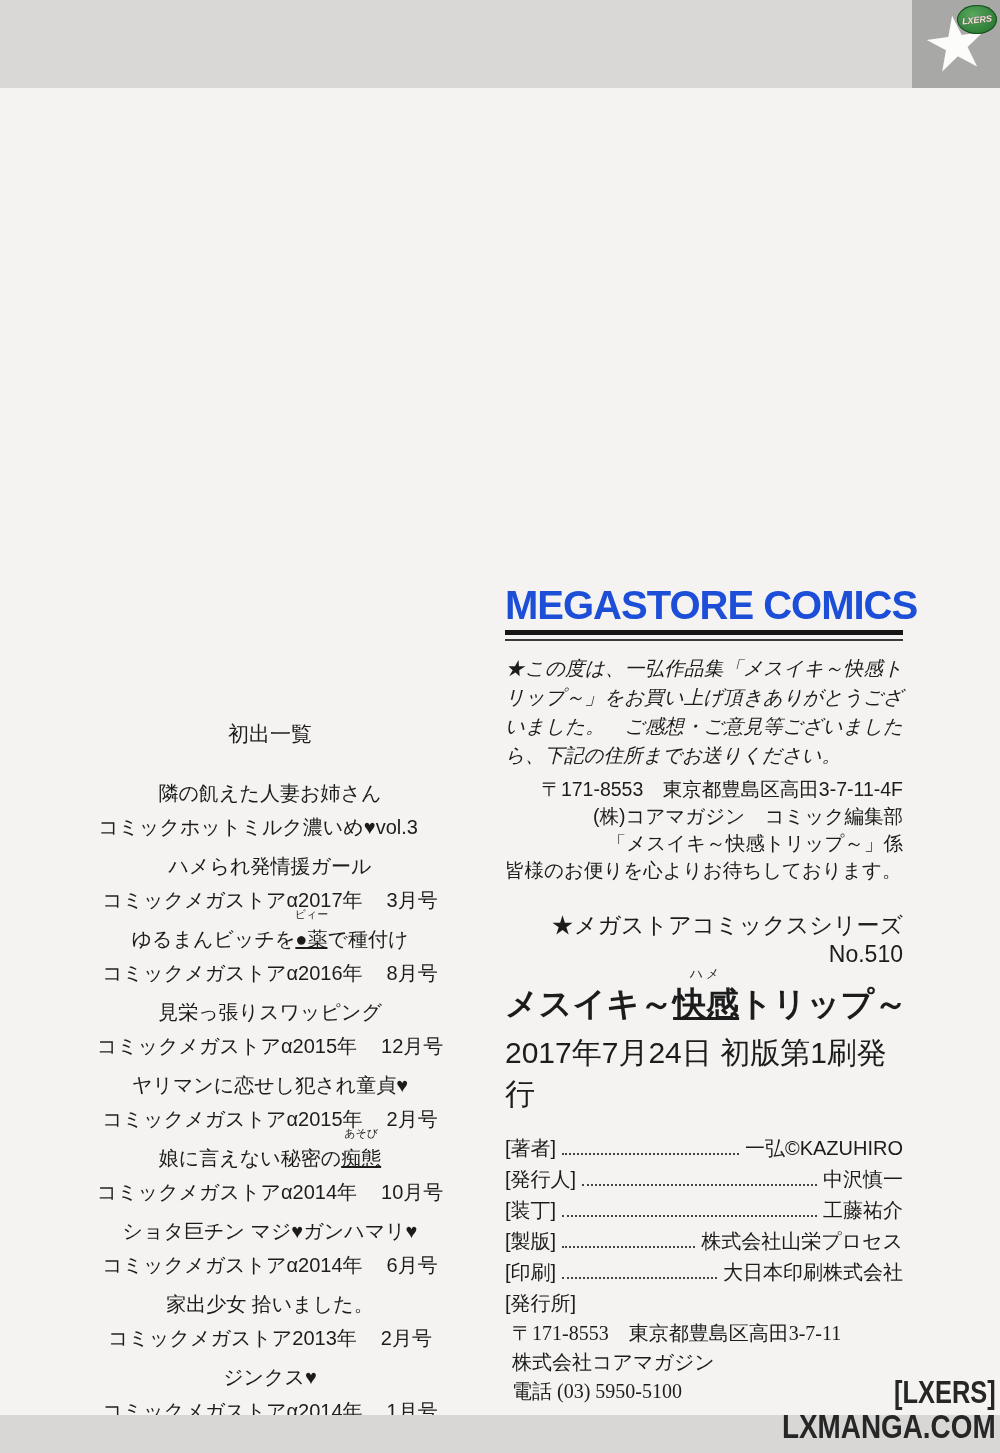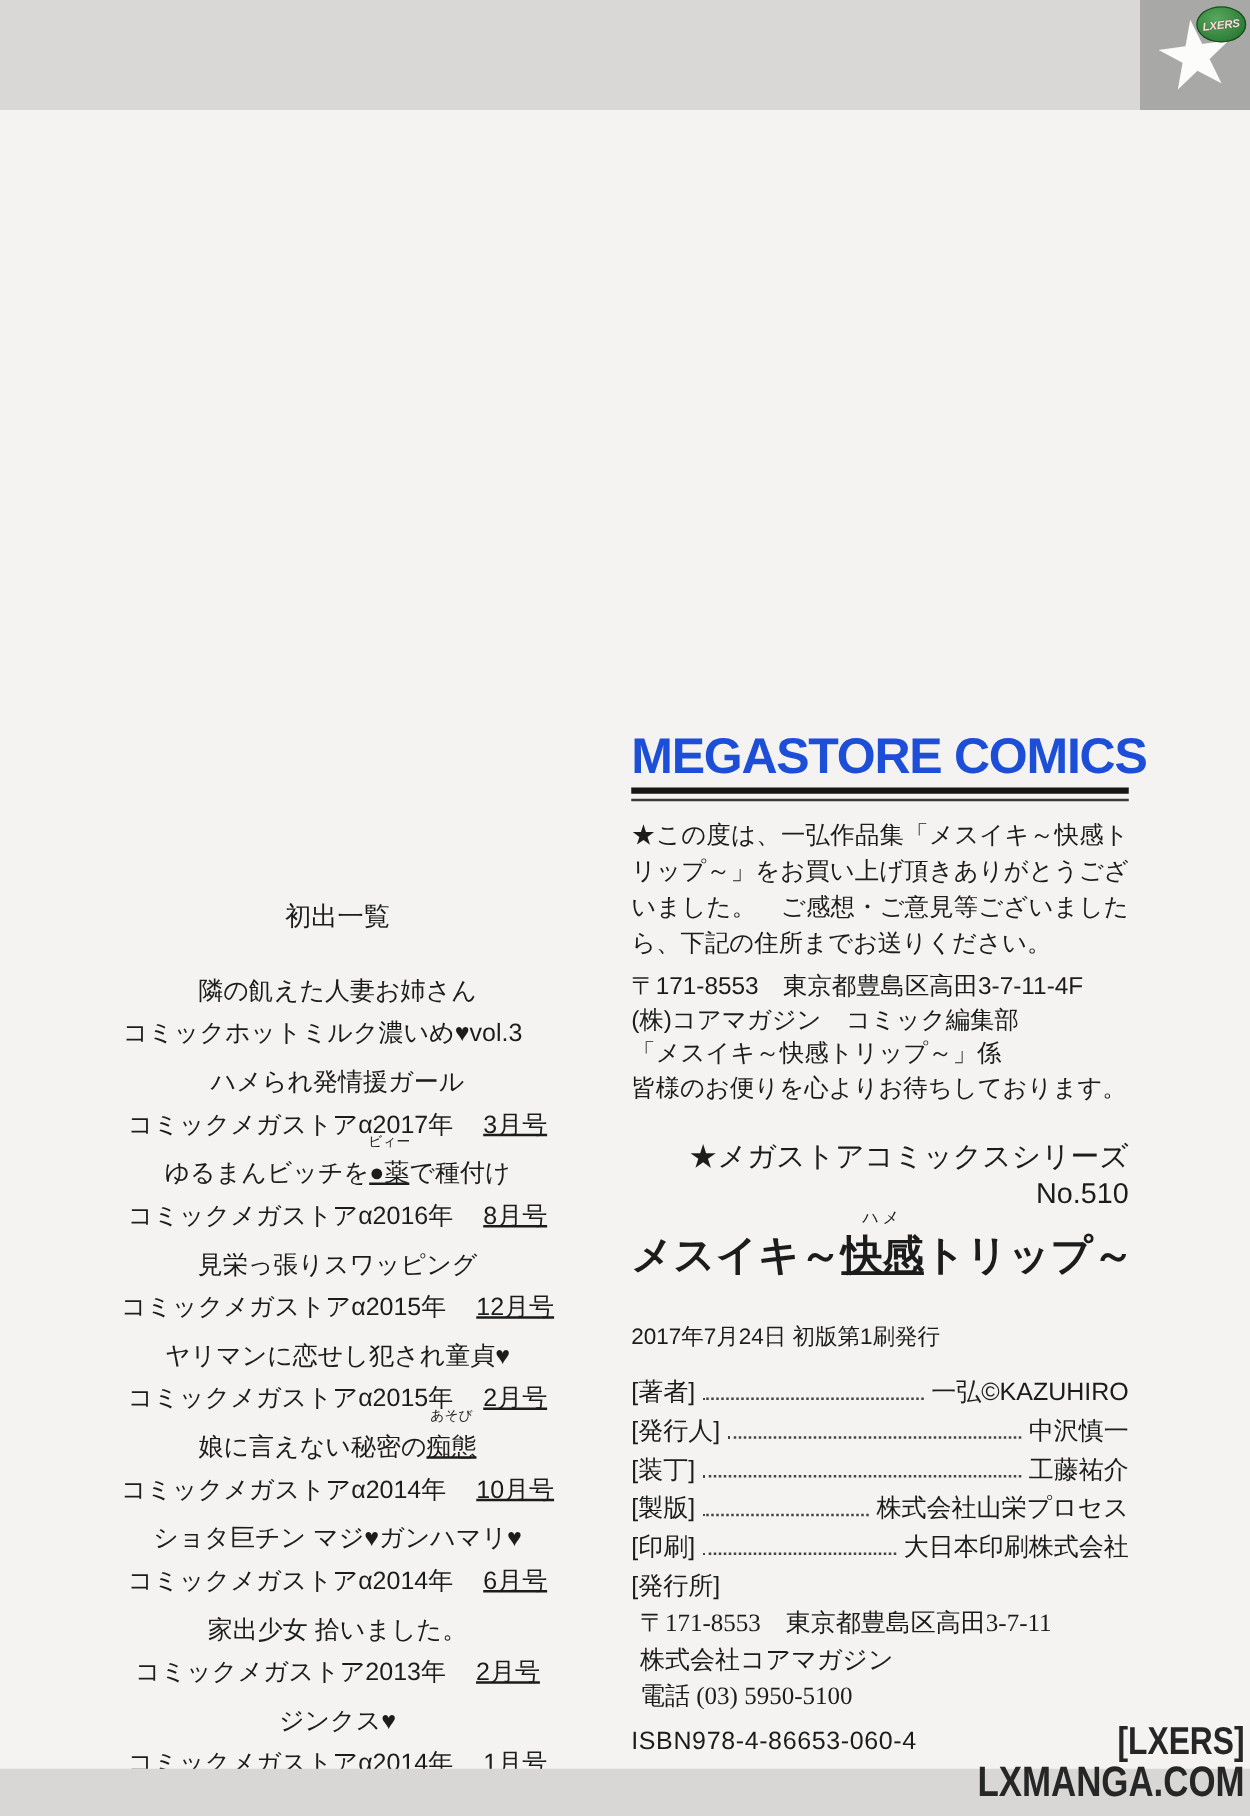--- a/index.html
+++ b/index.html
@@ -35,42 +35,42 @@
   }
   .watermark .w1 { font-size:31px; }
   .watermark .w2 { font-size:34px; }
   
   .left-col {
     position:absolute; left:80px; top:716px; width:380px; text-align:center;
     font-weight:500;
   }
   .left-col .heading { font-size:21px; line-height:36px; margin-bottom:24px; }
   .entry { margin-bottom:5px; font-size:20px; line-height:34px; }
-  .entry .issue { margin-left:24px;text-decoration:underline; }
+  .entry .issue { margin-left:24px; }
   
   .rw { position:relative; display:inline-block;text-decoration:underline; }
   .rw .rt {
     position:absolute; left:50%; transform:translateX(-50%);
     top:-13px; font-size:11px; line-height:1; white-space:nowrap; font-weight:400;
   }
   
   .right-col { position:absolute; left:505px; top:583px; width:398px; }
   .brand {
     font-size:40px; font-weight:900; letter-spacing:-1px; line-height:44px;
     white-space:nowrap; color:#1d4ed8;
   }
   .brand-rule-thick { height:5px; background:#161616; margin-top:3px; }
   .brand-rule-thin  { height:2px; background:#3a3a3a; margin-top:4px; }
-  .thanks { margin-top:13px; font-size:19.5px; line-height:29px; text-align:justify; }
-  .addr-block { margin-top:6px; font-size:19.5px; line-height:27px; text-align:left; }
+  .thanks { margin-top:13px; font-size:19.5px; line-height:29px; text-align:justify;font-style:italic; }
+  .addr-block { margin-top:6px; font-size:19.5px; line-height:27px; text-align:right; }
   .await-note { font-size:19.5px; }
   .series-line { margin-top:26px; font-size:23px;text-align:right; }
   .book-title { margin-top:14px; font-size:33px; font-weight:600; letter-spacing:0px; white-space:nowrap; }
   .book-title .rt { font-size:13px; top:-15px; letter-spacing:3px; }
-  .edition { margin-top:30px; font-size:18px; }
+  .edition { margin-top:6px; font-size:30px; }
   .credits { margin-top:18px; }
   .credit-row { display:flex; align-items:baseline; font-size:20px; line-height:31px; }
   .credit-row .leader {
     flex:1; border-bottom:2px dotted #444; margin:0 6px; height:14px; min-width:20px;
   }
   .credit-row .val { white-space:nowrap; }
   .publisher-label { font-size:20px; line-height:31px; }
   .publisher-lines { font-family:"Liberation Serif", serif; font-size:20px; line-height:29px; padding-left:7px; }
   .isbn { margin-top:10px; font-size:20px; letter-spacing:0.5px; }
   .warning { margin-top:22px; font-size:19.5px; line-height:29px; text-align:justify; }

